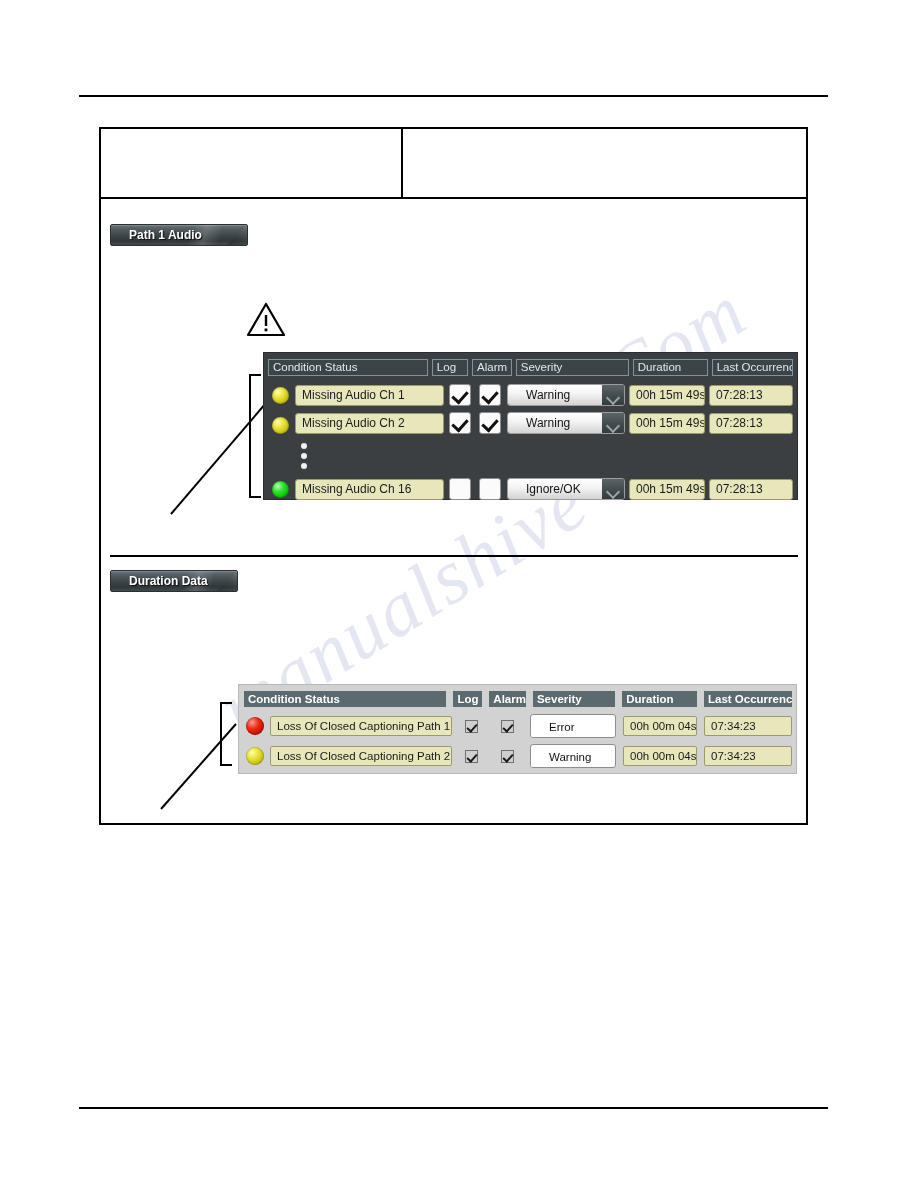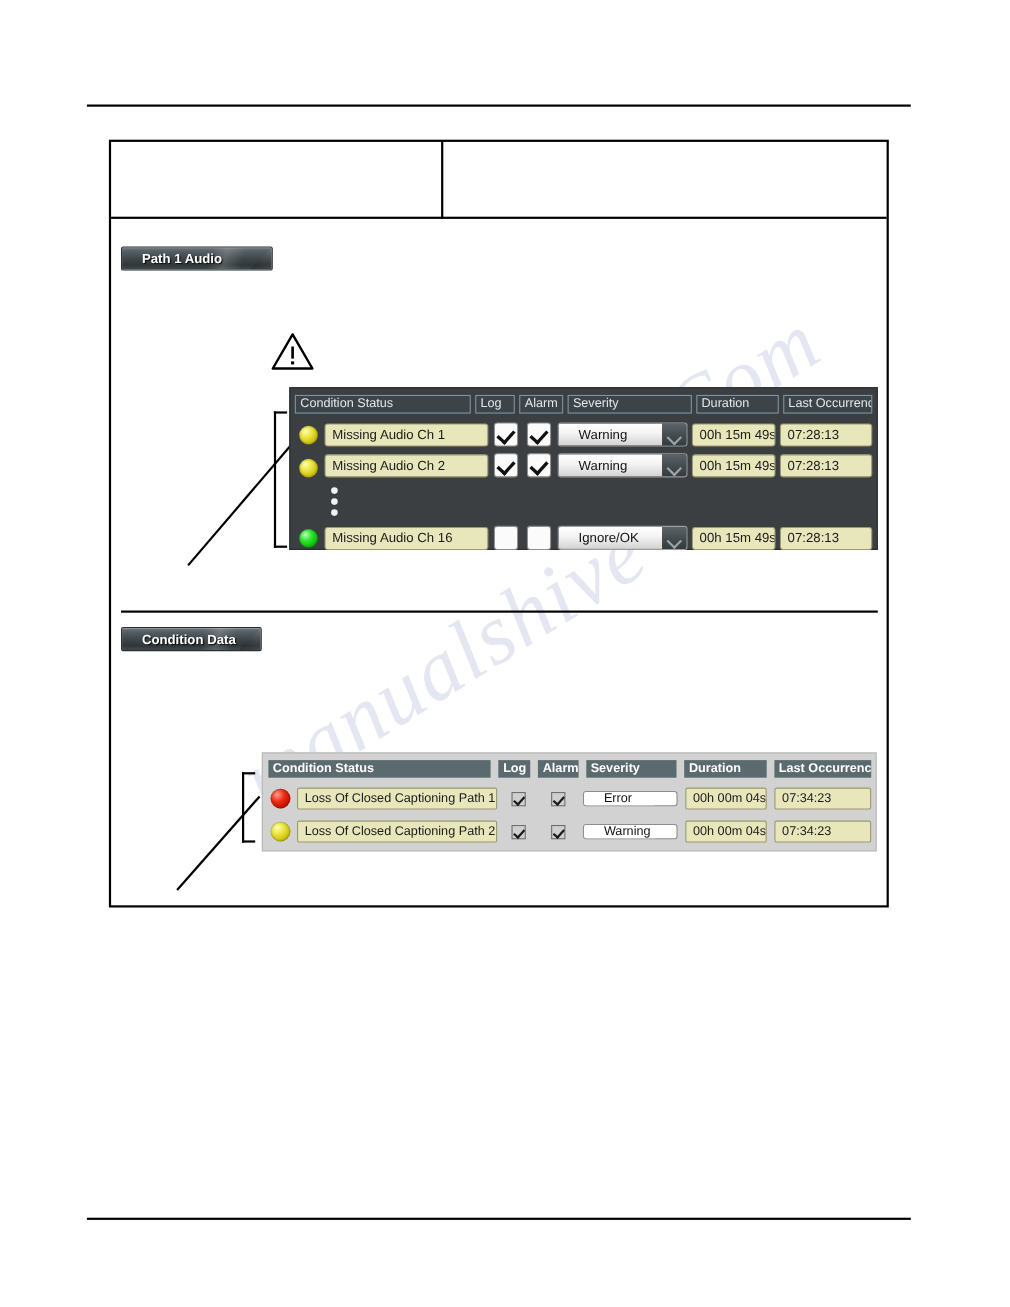--- a/index.html
+++ b/index.html
@@ -377,22 +377,22 @@
     position: absolute;
     left: 3px; top: 1px;
     width: 4px; height: 8px;
     border: solid #1a1a1a;
     border-width: 0 2px 2px 0;
     transform: rotate(42deg);
   }
 
   .sel-light {
     display: flex;
-    align-items: center;
-    height: 14px;
+    align-items: flex-end;
+    height: 24px;
     width: 86px;
     background: #ffffff;
     border: 1px solid #8d8d8d;
     box-sizing: border-box;
   }
   .sel-light .sel-text {
     background: #ffffff;
     font-size: 11.5px;
     line-height: 20px;
   }
@@ -555,21 +555,21 @@
         </div>
       <div class="gap"></div>
       <div class="c-last">
           <div class="field-cream last-field">07:28:13</div>
         </div>
     </div>
   </div>
 
   <div class="section-divider"></div>
 
-  <div class="plate plate-section plate-ancillary">Condition Data</div>
+  <div class="plate plate-section plate-ancillary">Duration Data</div>
 
   <div class="bracket bracket-2"></div>
   <svg class="leader leader-2">
     <line x1="0" y1="95" x2="75" y2="10" stroke="#000000" stroke-width="2"></line>
   </svg>
 
   <div class="panel-light">
 
     <div class="hdr-row">
       <div class="hdr-cell-light l-status">Condition Status</div>

